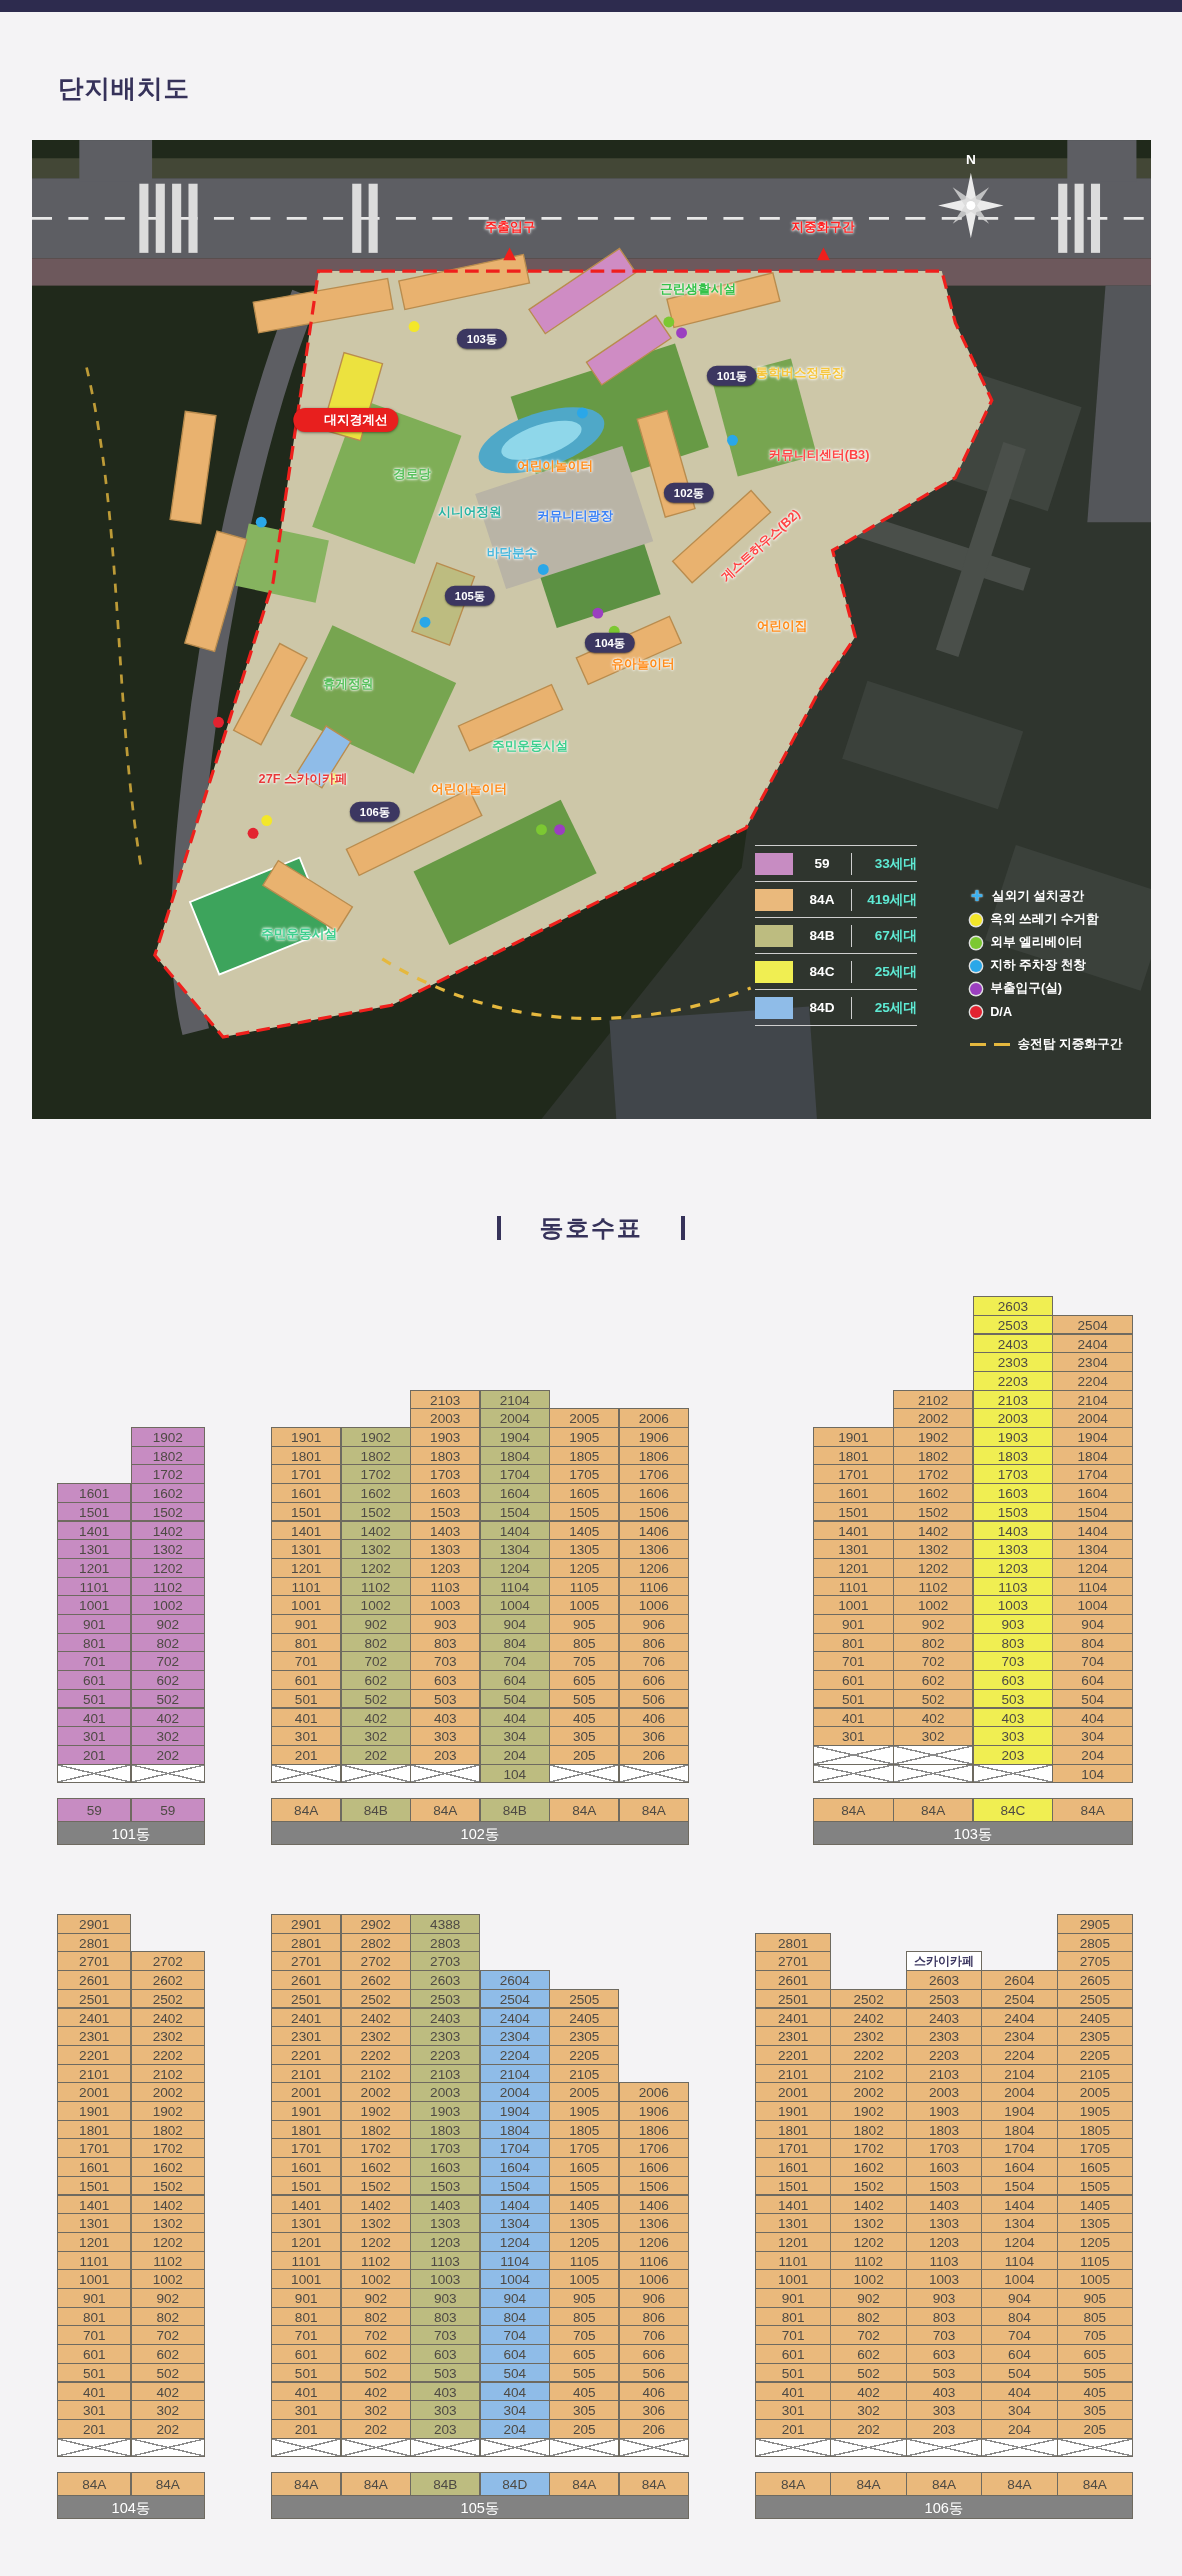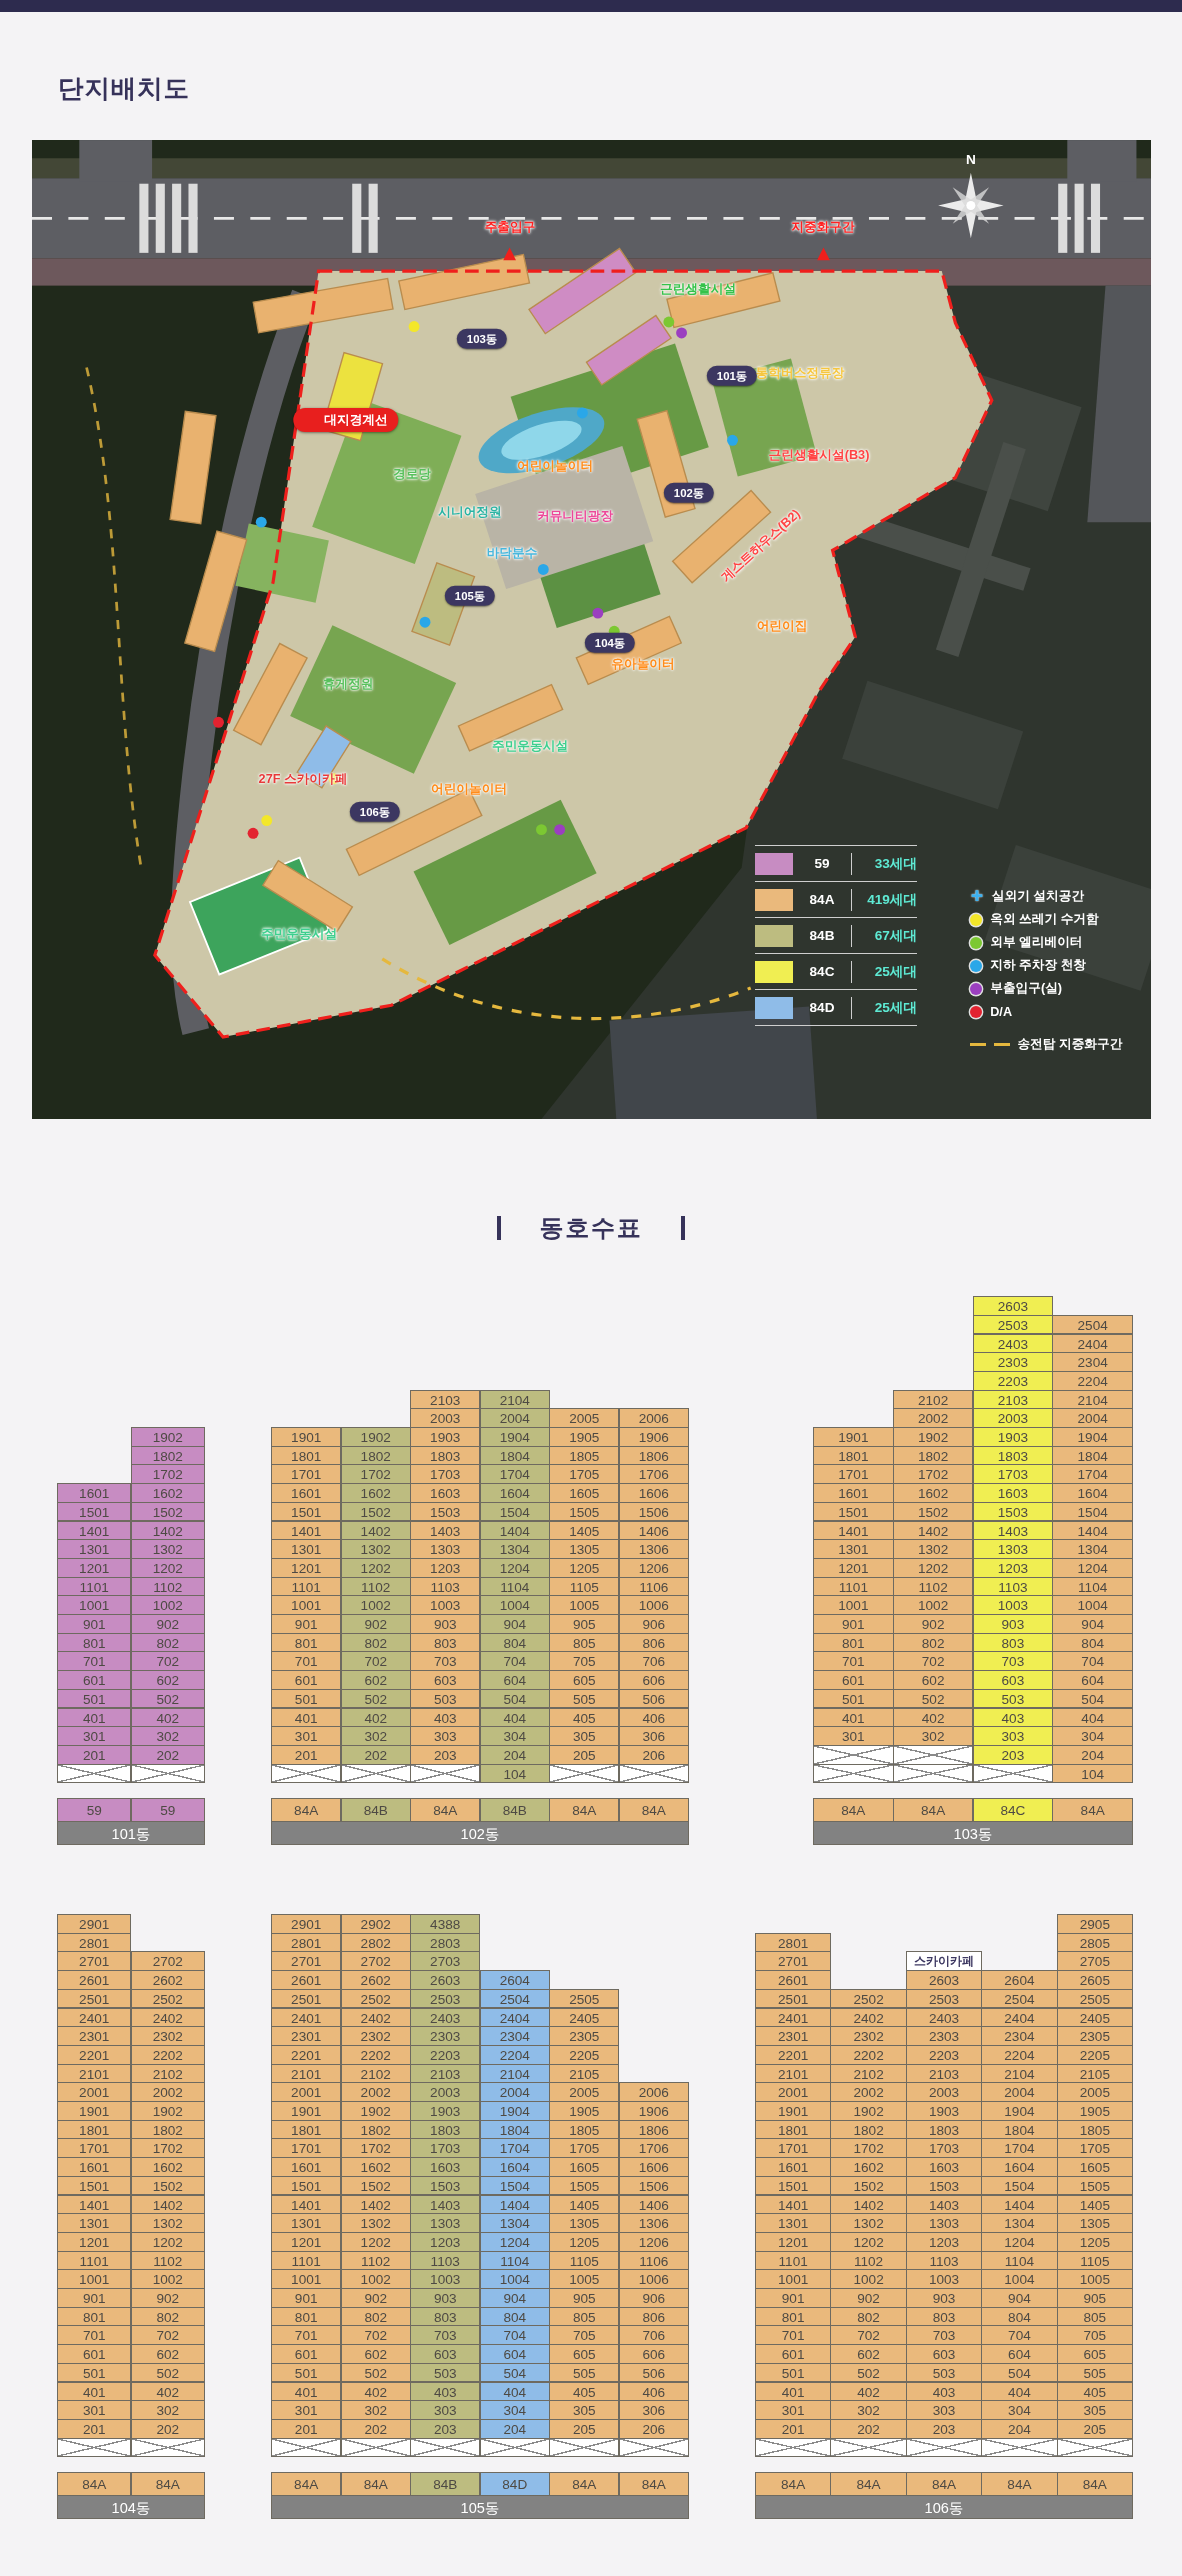--- a/index.html
+++ b/index.html
@@ -179,27 +179,27 @@
       <circle cx="0" cy="0" r="5" fill="#fff"></circle>
     </g>
     <text x="1032" y="26" text-anchor="middle" fill="#fff" font-size="15" font-weight="bold">N</text>
   </svg>
 
   <div>
       <div class="mlabel" style="left: 478px; top: 87px; color: rgb(255, 34, 34);">주출입구</div>
       <div class="mlabel" style="left: 791px; top: 87px; color: rgb(255, 34, 34);">지중화구간</div>
       <div class="mlabel" style="left: 666px; top: 149px; color: rgb(53, 194, 74);">근린생활시설</div>
       <div class="mlabel" style="left: 768px; top: 233px; color: rgb(245, 198, 63);">통학버스정류장</div>
-      <div class="mlabel" style="left: 787px; top: 315px; color: rgb(255, 68, 68);">근린생활시설(B3)</div>
+      <div class="mlabel" style="left: 787px; top: 315px; color: rgb(255, 68, 68);">커뮤니티센터(B3)</div>
       <div class="mlabel" style="left: 729px; top: 406px; color: rgb(255, 68, 68); transform: translate(-50%, -50%) rotate(-42deg);">게스트하우스(B2)</div>
       <div class="mlabel" style="left: 750px; top: 486px; color: rgb(255, 140, 26);">어린이집</div>
       <div class="mlabel" style="left: 380px; top: 334px; color: rgb(88, 192, 92);">경로당</div>
       <div class="mlabel" style="left: 438px; top: 372px; color: rgb(42, 179, 163);">시니어정원</div>
       <div class="mlabel" style="left: 523px; top: 326px; color: rgb(255, 140, 26);">어린이놀이터</div>
-      <div class="mlabel" style="left: 543px; top: 376px; color: #ec4899;">커뮤니티광장</div>
+      <div class="mlabel" style="left: 543px; top: 376px; color: #3b82f6;">커뮤니티광장</div>
       <div class="mlabel" style="left: 480px; top: 413px; color: rgb(73, 183, 220);">바닥분수</div>
       <div class="mlabel" style="left: 437px; top: 649px; color: rgb(255, 140, 26);">어린이놀이터</div>
       <div class="mlabel" style="left: 611px; top: 524px; color: rgb(255, 140, 26);">유아놀이터</div>
       <div class="mlabel" style="left: 316px; top: 544px; color: rgb(88, 192, 92);">휴게정원</div>
       <div class="mlabel" style="left: 271px; top: 639px; color: rgb(232, 58, 58);">27F 스카이카페</div>
       <div class="mlabel" style="left: 498px; top: 606px; color: rgb(62, 207, 142);">주민운동시설</div>
       <div class="mlabel" style="left: 267px; top: 794px; color: rgb(62, 207, 142);">주민운동시설</div>
       <div class="mbox" style="left: 314px; top: 280px; padding-left: 31px;">대지경계선</div>
       <div class="mpill" style="left: 700px; top: 236px;">101동</div>
       <div class="mpill" style="left: 657px; top: 353px;">102동</div>

